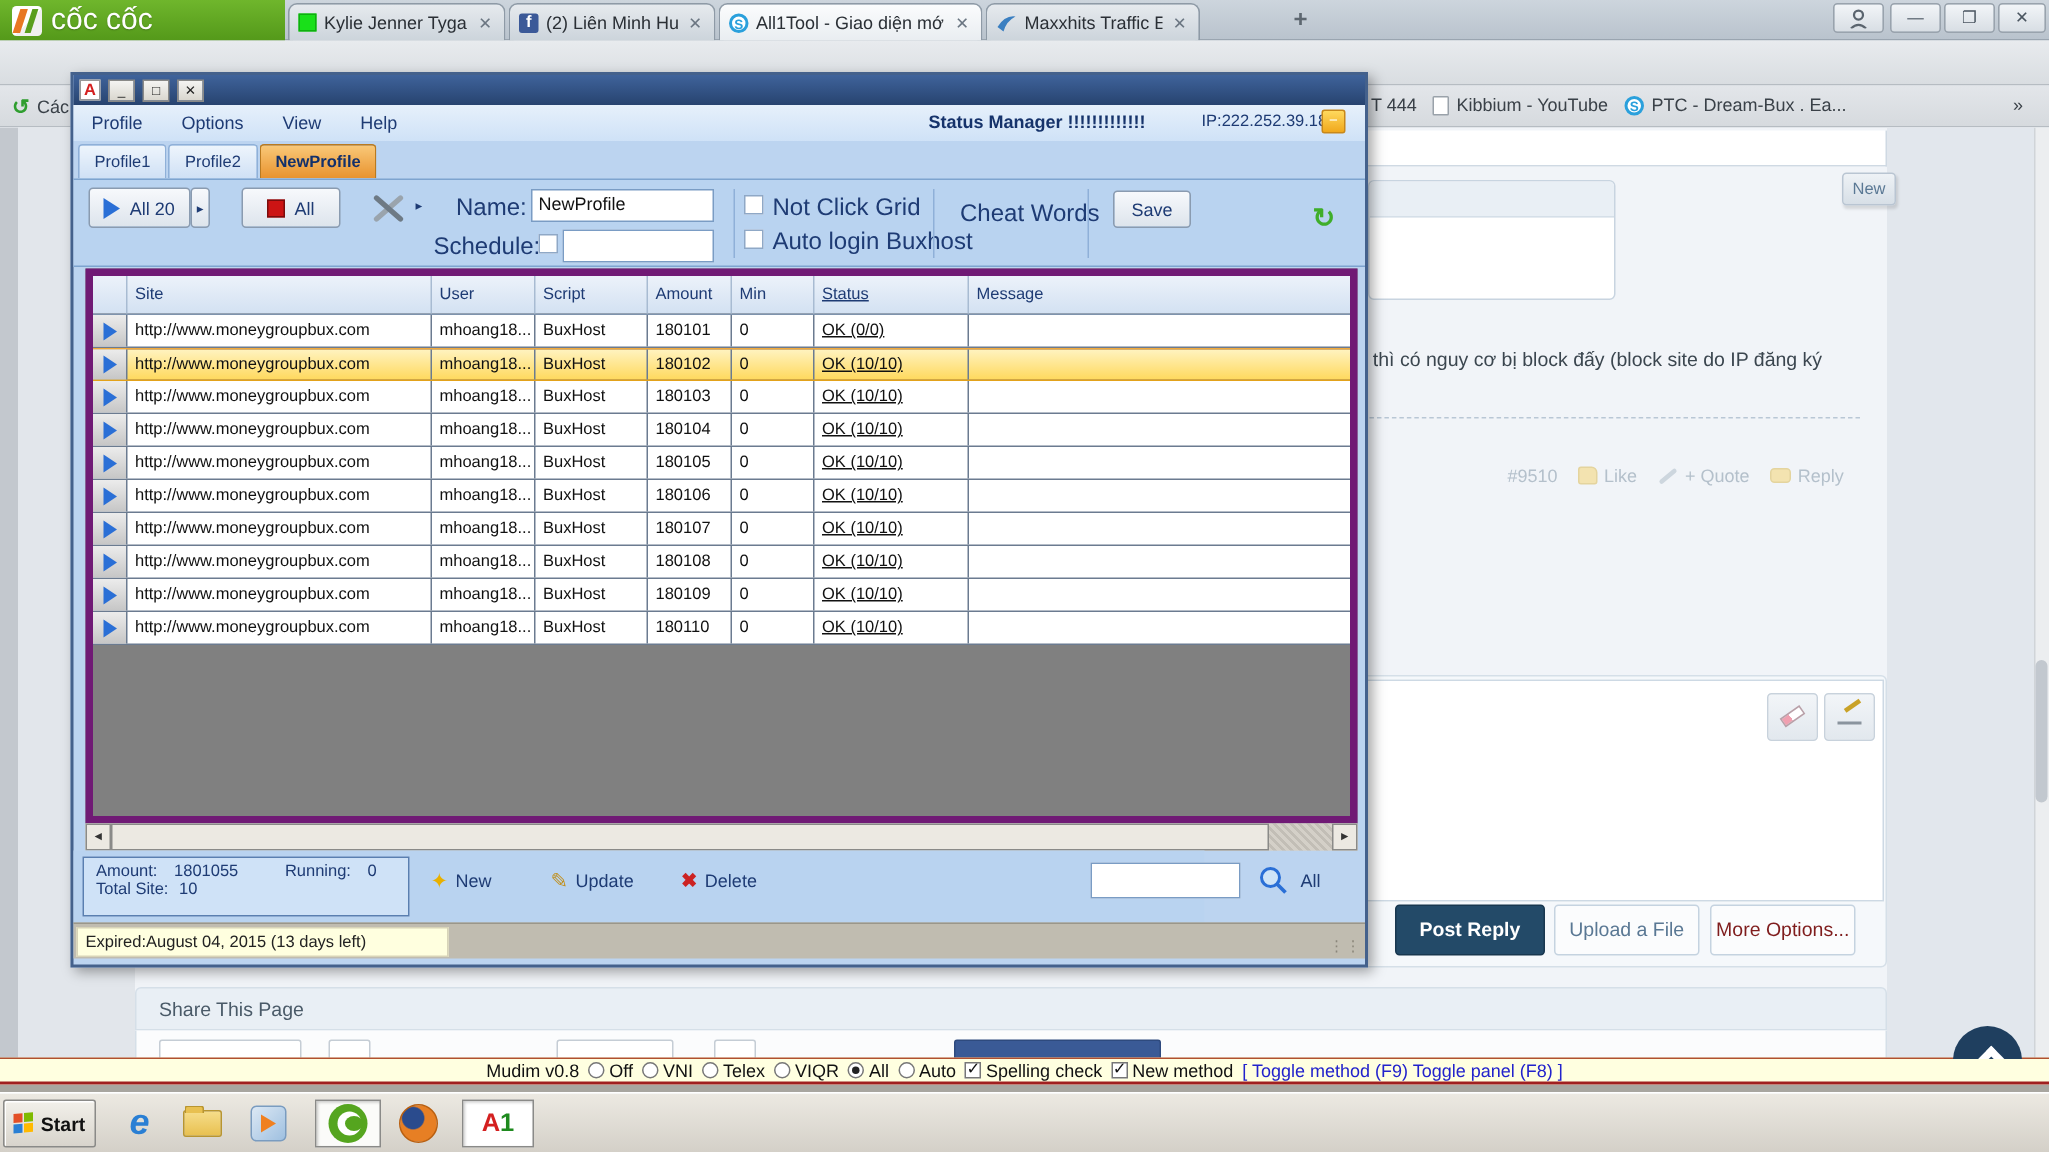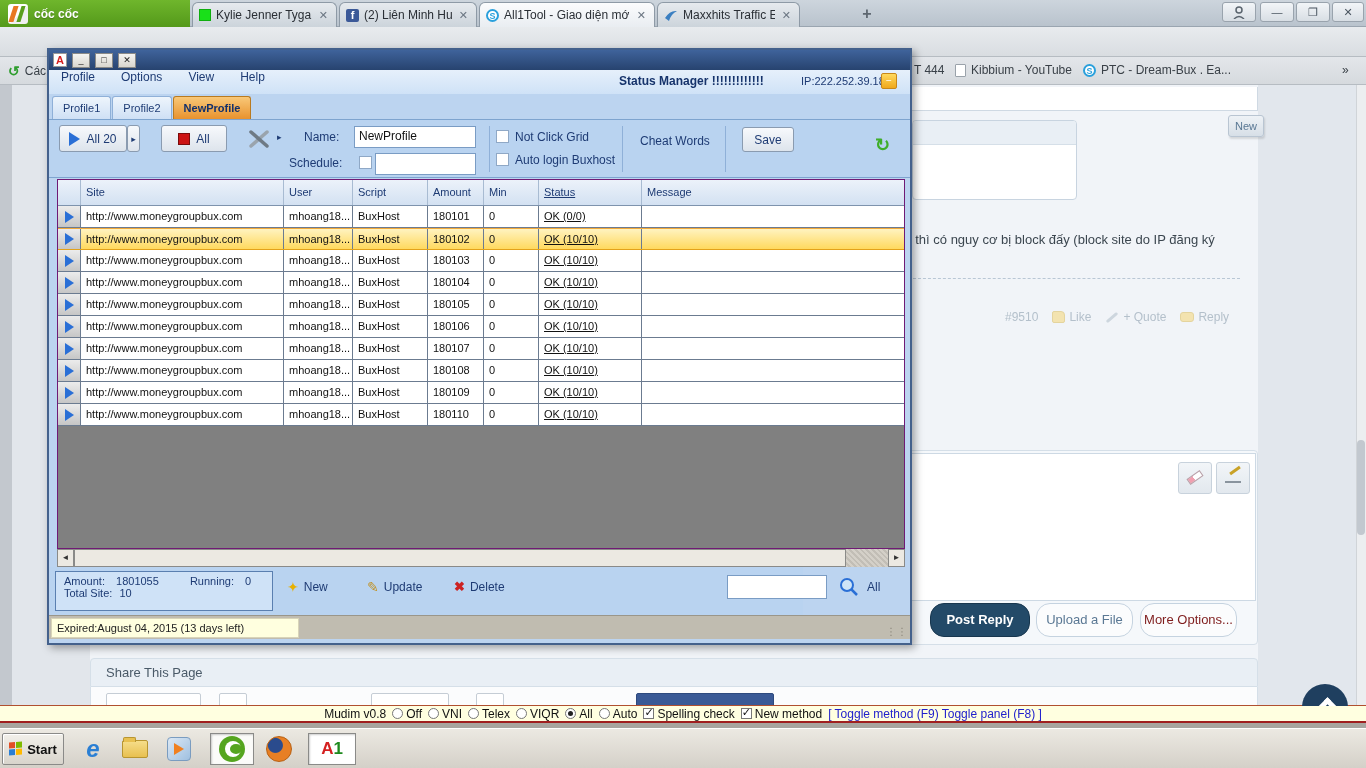--- a/index.html
+++ b/index.html
@@ -7,21 +7,21 @@
   body { font-family:"Liberation Sans", sans-serif; font-size:12px; background:#d4d0c8; }
   #screen { position:relative; width:1366px; height:768px; overflow:hidden; background:#f1f4f8; }
   .abs { position:absolute; }
 
   
   #tabbar { left:0; top:0; width:1366px; height:27px; background:linear-gradient(#cdd5dd,#b9c3cd); border-bottom:1px solid #9aa5b0; }
   #brand { left:0; top:0; width:190px; height:27px; background:linear-gradient(#6fb62c,#54991a); display:flex; align-items:center; gap:6px; padding-left:8px; }
   .brand-mark { width:20px; height:20px; background:linear-gradient(135deg,#ffffff 55%,#f0f0f0 55%); border-radius:3px; position:relative; overflow:hidden; }
   .brand-mark:before { content:""; position:absolute; left:3px; top:2px; width:5px; height:16px; background:#e87722; transform:skewX(-18deg); }
   .brand-mark:after { content:""; position:absolute; left:11px; top:2px; width:4px; height:16px; background:#5a9e1d; transform:skewX(-18deg); }
-  .brand-text { color:#fff; font-weight:bold; font-size:12px; text-shadow:0 1px 1px rgba(0,0,0,.25); }
+  .brand-text { color:#fff; font-weight:normal; font-size:20px; text-shadow:0 1px 1px rgba(0,0,0,.25); }
   .btab { top:2px; height:25px; border:1px solid #8e9aa6; border-bottom:none; border-radius:6px 6px 0 0; background:linear-gradient(#e6eaee,#ccd4db); display:flex; align-items:center; gap:5px; padding:0 6px; font-size:12px; color:#2a2f35; overflow:hidden; white-space:nowrap; }
   .btab.active { background:linear-gradient(#fbfcfd,#e9edf1); }
   .btab .tlabel { flex:1; overflow:hidden; text-overflow:clip; }
   .tclose { color:#6b7682; font-size:11px; padding:0 2px; }
   .fav-green { width:12px; height:12px; background:#19e019; border:1px solid #0fae0f; flex:0 0 auto; }
   .fav-fb { width:13px; height:13px; background:#3b5998; color:#fff; border-radius:2px; font-size:11px; font-weight:bold; text-align:center; line-height:13px; flex:0 0 auto; }
   .fav-s { width:13px; height:13px; border:2px solid #2aa0dc; border-radius:50%; color:#2aa0dc; font-size:9px; font-weight:bold; text-align:center; line-height:10px; flex:0 0 auto; background:#fff; }
   .fav-max { width:14px; height:13px; flex:0 0 auto; }
   #newtab-btn { left:856px; top:4px; width:22px; height:20px; color:#5d6770; font-size:16px; font-weight:bold; text-align:center; line-height:19px; }
   .winctl { top:2px; width:34px; height:20px; border:1px solid #99a3ad; border-radius:3px; background:linear-gradient(#f2f5f8,#d8dee4); text-align:center; line-height:18px; color:#4a5560; font-size:11px; }
@@ -60,57 +60,57 @@
   .act { display:flex; align-items:center; gap:4px; color:#b4c0cb; }
   .thumb-ic { width:13px; height:12px; background:#f3e3b0; border-radius:2px 4px 2px 2px; border:1px solid #e4d49e; }
   .pencil-ic { width:14px; height:3px; background:#cdd6de; transform:rotate(-40deg); border-radius:2px; }
   .bubble-ic { width:14px; height:10px; background:#f3e3b0; border:1px solid #e4d49e; border-radius:3px; }
   #reply-panel { left:908px; top:365px; width:350px; height:195px; background:#f5f8fb; border:1px solid #d5dfe8; border-radius:4px; }
   #editor { left:908px; top:368px; width:348px; height:148px; background:#fff; border:1px solid #cdd9e4; }
   .edit-tool { top:377px; width:34px; height:32px; background:linear-gradient(#f2f5f8,#e2e8ee); border:1px solid #c8d2dc; border-radius:3px; }
   .eraser { width:16px; height:7px; background:linear-gradient(90deg,#f0a0b0 40%,#ffffff 40%); border:1px solid #b9a0a8; transform:rotate(-35deg); margin:11px auto; }
   .draftpen { width:16px; height:10px; margin:10px auto; border-bottom:2px solid #8a949e; position:relative; }
   .draftpen:before { content:""; position:absolute; right:0; top:-4px; width:12px; height:3px; background:#c9a227; transform:rotate(-35deg); }
-  .forum-btn { top:518px; height:34px; border-radius:14px; font-size:13px; text-align:center; }
+  .forum-btn { top:518px; height:34px; border-radius:3px; font-size:13px; text-align:center; }
   #post-reply-btn { left:930px; width:100px; background:#234a68; border:1px solid #18374f; color:#fff; font-weight:bold; line-height:32px; }
   #upload-btn { left:1036px; width:97px; background:#fbfcfd; border:1px solid #c5d3e0; color:#5a7894; line-height:32px; }
   #more-btn { left:1140px; width:97px; background:#fbfcfd; border:1px solid #c5d3e0; color:#7f1d1d; line-height:32px; }
   #share-bar { left:90px; top:573px; width:1168px; height:29px; background:#e9eff5; border:1px solid #d5dfe8; border-radius:4px 4px 0 0; color:#4a5a68; font-size:13px; line-height:28px; padding-left:15px; }
   #share-body { left:90px; top:602px; width:1168px; height:19px; background:#fbfcfd; border-left:1px solid #d5dfe8; border-right:1px solid #d5dfe8; overflow:hidden; }
   .share-stub { position:absolute; top:6px; height:16px; background:#fff; border:1px solid #c5cdd5; border-radius:2px; }
   .share-stub.blue { background:#3a5a96; border-color:#2e4a7e; }
   #scrolltop { left:1302px; top:599px; width:46px; height:46px; border-radius:50%; background:#1f3f5f; z-index:60; }
   #scrolltop:before { content:""; position:absolute; left:14px; top:18px; width:18px; height:18px; border-left:5px solid #fff; border-top:5px solid #fff; transform:rotate(45deg); }
 
   
   #app-win { left:47px; top:48px; width:865px; height:597px; border:2px solid #44618c; background:#bcd4f0; z-index:50; box-shadow:3px 3px 8px rgba(0,0,0,.35); }
   #titlebar { left:0; top:0; width:861px; height:20px; background:linear-gradient(#3f639b,#27436f); display:flex; align-items:center; padding:0 4px; gap:5px; }
   #app-icon { width:14px; height:14px; background:#fff; border:1px solid #999; color:#d42020; font-weight:bold; font-size:11px; line-height:12px; text-align:center; }
   #app-title { color:#fff; font-weight:bold; font-size:12px; flex:1; }
   .tbtn { width:18px; height:15px; background:linear-gradient(#f4f4f2,#d9d6ce); border:1px solid #8a8a88; font-size:9px; line-height:13px; text-align:center; color:#222; }
-  #menubar { left:0; top:20px; width:861px; height:24px; background:linear-gradient(#e6f0fb,#cfe2f7); display:flex; padding-left:12px; gap:26px; }
+  #menubar { left:0; top:20px; width:861px; height:24px; background:linear-gradient(#e6f0fb,#cfe2f7); display:flex; align-items:center; padding-left:12px; gap:26px; }
   .menu-item { color:#1e3b74; font-size:12px; }
   #plugin-lbl { position:absolute; left:570px; top:4px; color:#16336b; font-weight:bold; font-size:12px; }
   #ip-lbl { position:absolute; left:752px; top:5px; color:#1e3b74; font-size:11px; }
   #plugin-btn { position:absolute; left:832px; top:3px; width:16px; height:16px; background:linear-gradient(#ffd95e,#f0a81c); border:1px solid #c8881a; border-radius:2px; color:#fff; font-size:10px; text-align:center; line-height:14px; }
   #tabstrip { left:0; top:44px; width:861px; height:25px; background:#bcd4f0; display:flex; align-items:flex-end; padding-left:3px; gap:1px; }
   .ptab { height:23px; padding:0 10px; border:1px solid #8fb0d8; border-bottom:none; border-radius:3px 3px 0 0; background:linear-gradient(#eef5fc,#cfe0f5); color:#1e3b74; font-size:11px; line-height:22px; }
   .ptab.active { background:linear-gradient(#f9c878,#e8922e); border-color:#b97a20; color:#12306b; font-weight:bold; }
   #apptoolbar { left:0; top:69px; width:861px; height:59px; background:#b9d3f0; border-top:1px solid #7ea4cf; border-bottom:1px solid #7ea4cf; }
   .sbtn { position:absolute; background:linear-gradient(#f7f9fc,#dde4ec); border:1px solid #8a9bb0; border-radius:3px; display:flex; align-items:center; justify-content:center; gap:6px; font-size:12px; color:#1e3b74; }
   .tri-play { width:0; height:0; border-left:11px solid #2a6fd6; border-top:7px solid transparent; border-bottom:7px solid transparent; }
   .sq-stop { width:12px; height:12px; background:#cc1414; border:1px solid #7a0c0c; }
   .vsep { position:absolute; top:6px; width:1px; height:46px; background:#8fb0d8; }
-  .lbl { position:absolute; color:#1e3b74; font-size:12px; }
+  .lbl { position:absolute; color:#1e3b74; font-size:16px; }
   .txt { position:absolute; background:#fff; border:1px solid #7a9cc4; font-size:12px; color:#111; padding:2px 4px; }
   .cb { position:absolute; width:13px; height:13px; background:#fff; border:1px solid #8fa8c6; }
   #refresh-ic { position:absolute; left:826px; top:14px; color:#3fae2a; font-size:18px; font-weight:bold; }
 
   
-  #grid { left:8px; top:129px; width:848px; height:370px; background:#808080; border:1px solid #701a75; }
+  #grid { left:8px; top:129px; width:848px; height:370px; background:#808080; border:5px solid #701a75; }
   .hrow { display:flex; height:26px; background:linear-gradient(#ecf2fa,#d3e1f2); border-bottom:1px solid #7e93ad; }
   .hcell { color:#1e3b74; font-size:11px; line-height:25px; padding-left:5px; border-right:1px solid #a8bbd2; overflow:hidden; }
   .trow { display:flex; height:22px; background:#fff; border-bottom:1px solid #6b7b90; }
   .trow.hl { background:linear-gradient(#fff3c0,#ffd95e); border-top:1px solid #f0a83c; border-bottom:1px solid #e3a21a; }
   .cell { font-size:11px; color:#111; line-height:21px; padding-left:5px; border-right:1px solid #6b7b90; overflow:hidden; white-space:nowrap; }
   .playcell { display:flex; align-items:center; justify-content:center; background:linear-gradient(#ececec,#c6c6c6); padding-left:0; }
   .ptri { width:0; height:0; border-left:9px solid #2a6fd6; border-top:6px solid transparent; border-bottom:6px solid transparent; }
   .c0{width:23px;} .c1{width:203px;} .c2{width:69px;} .c3{width:75px;} .c4{width:56px;} .c5{width:55px;} .c6{width:103px;text-decoration:underline;} .c7{flex:1; border-right:none;}
   #hscroll { left:8px; top:499px; width:848px; height:18px; background:#d4d0c8; display:flex; }
   .harrow { width:17px; height:18px; background:#ece9e2; border:1px solid #8a8a88; font-size:8px; line-height:16px; text-align:center; color:#333; }

